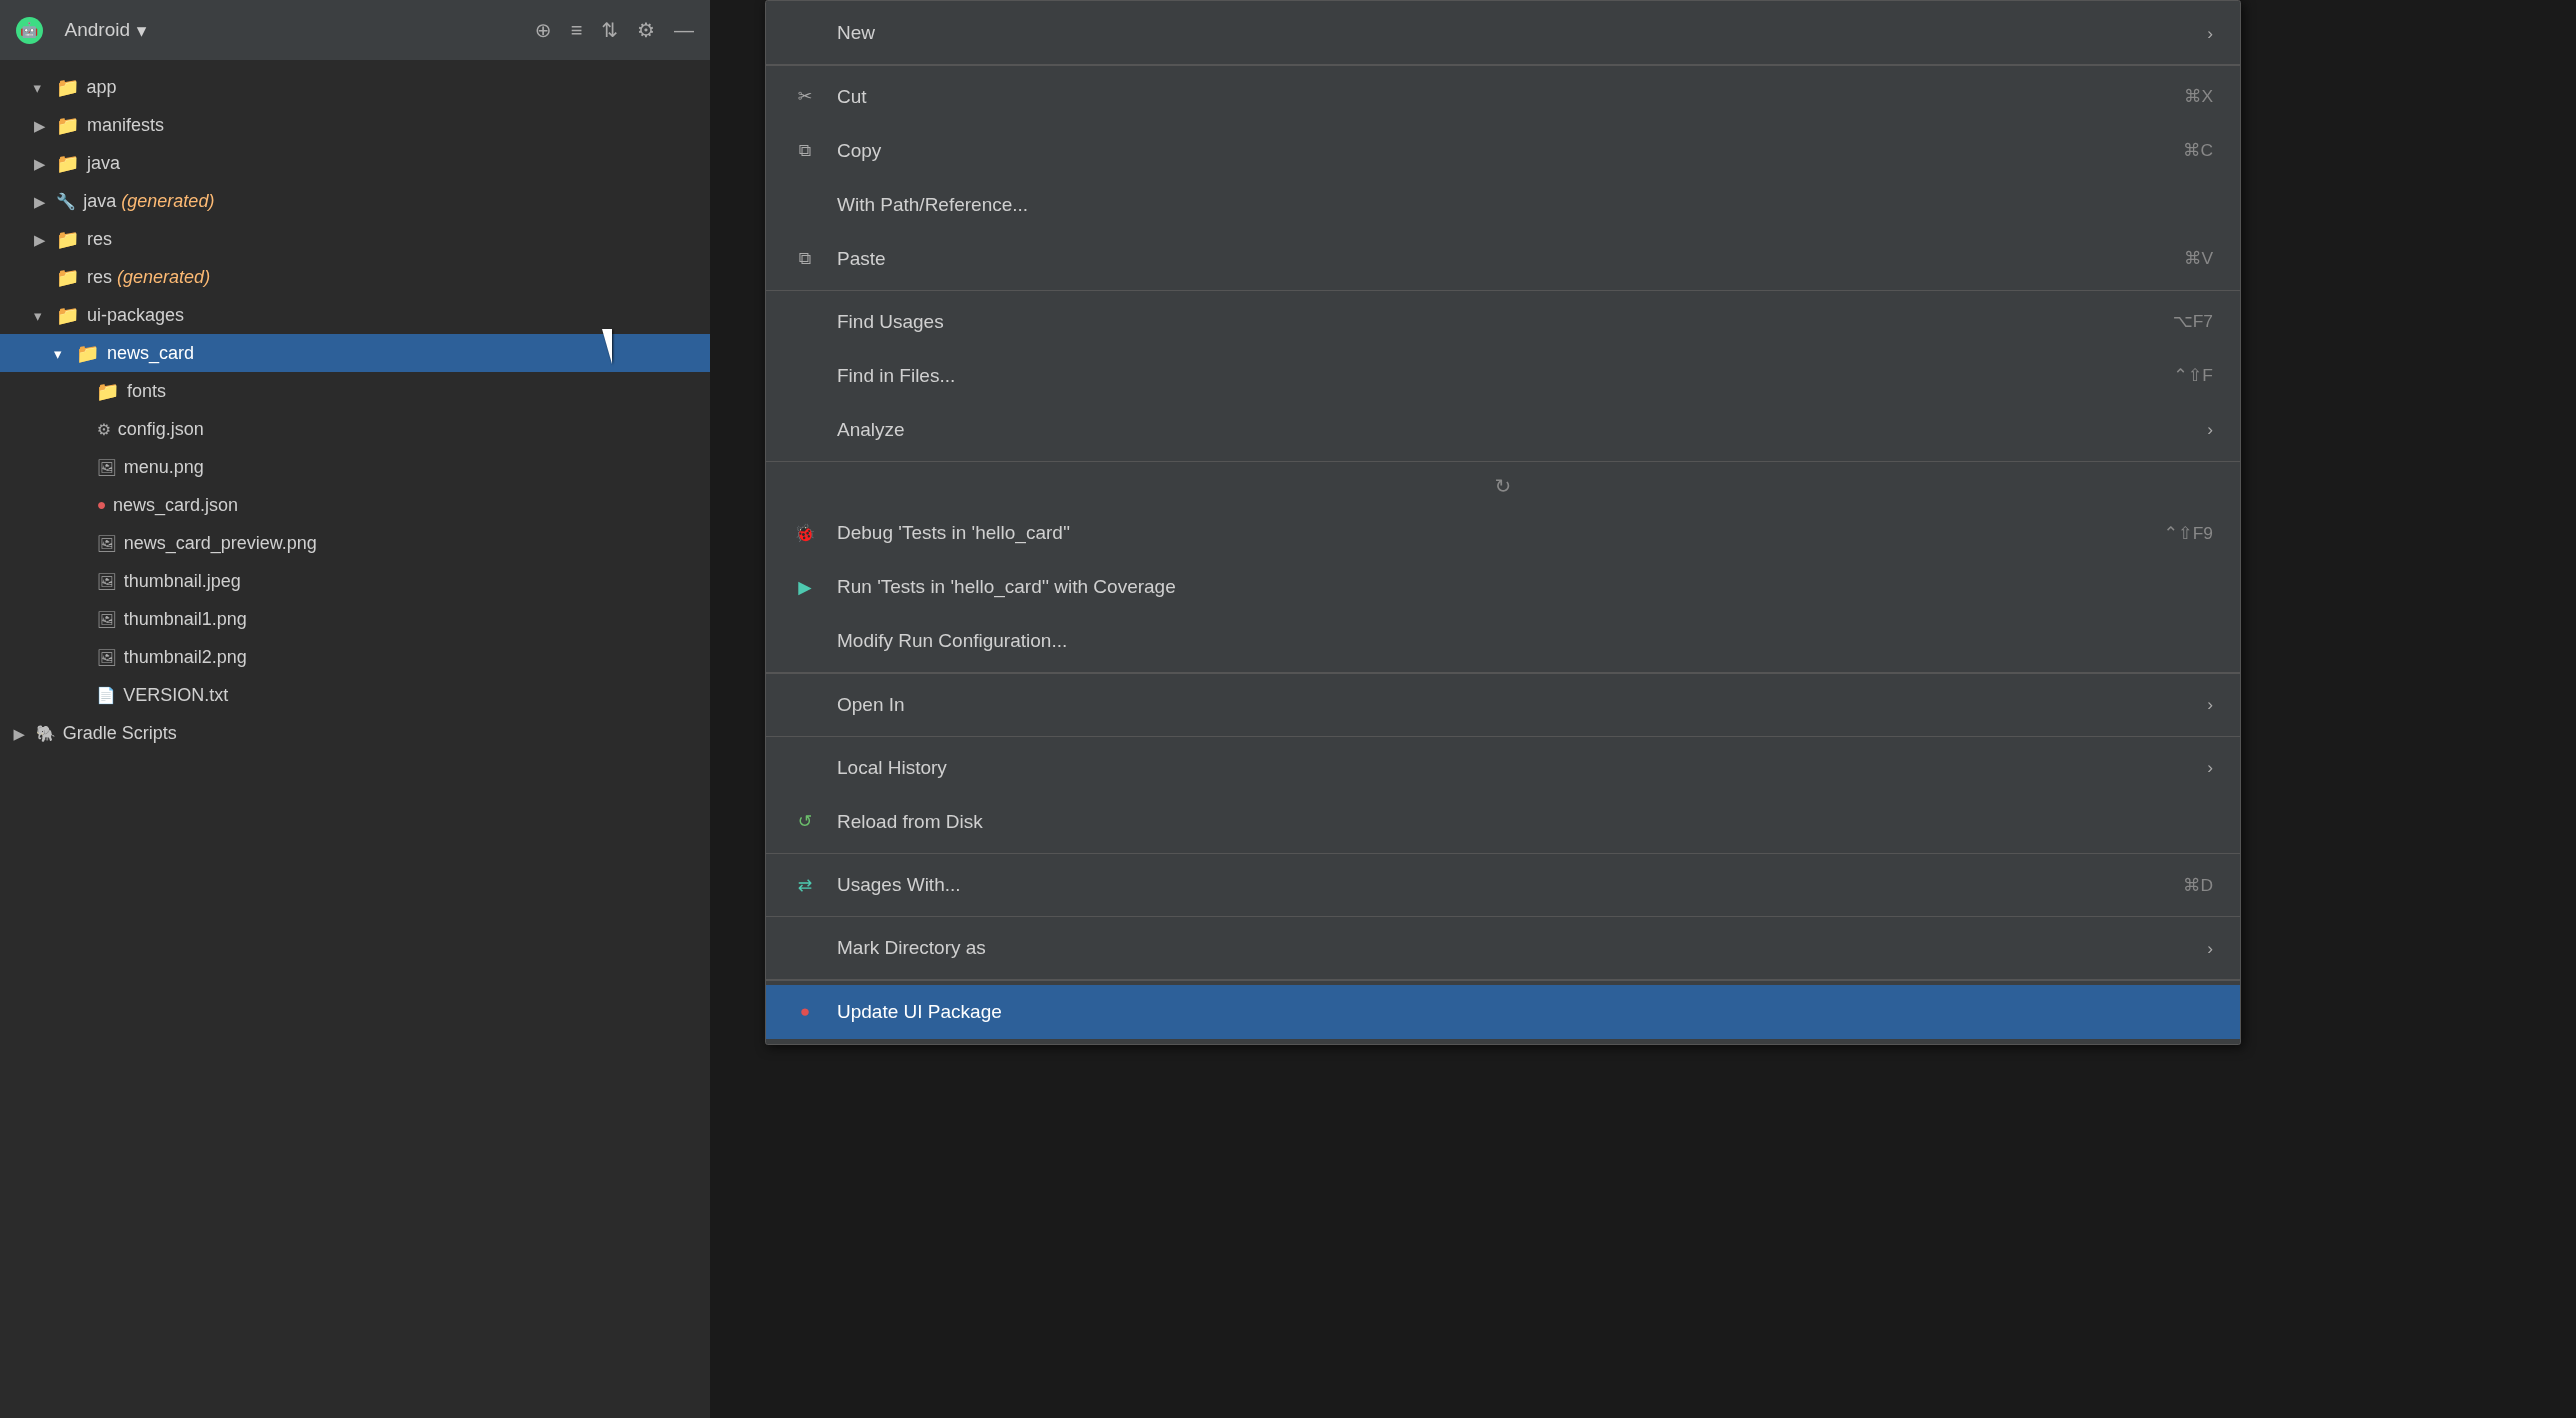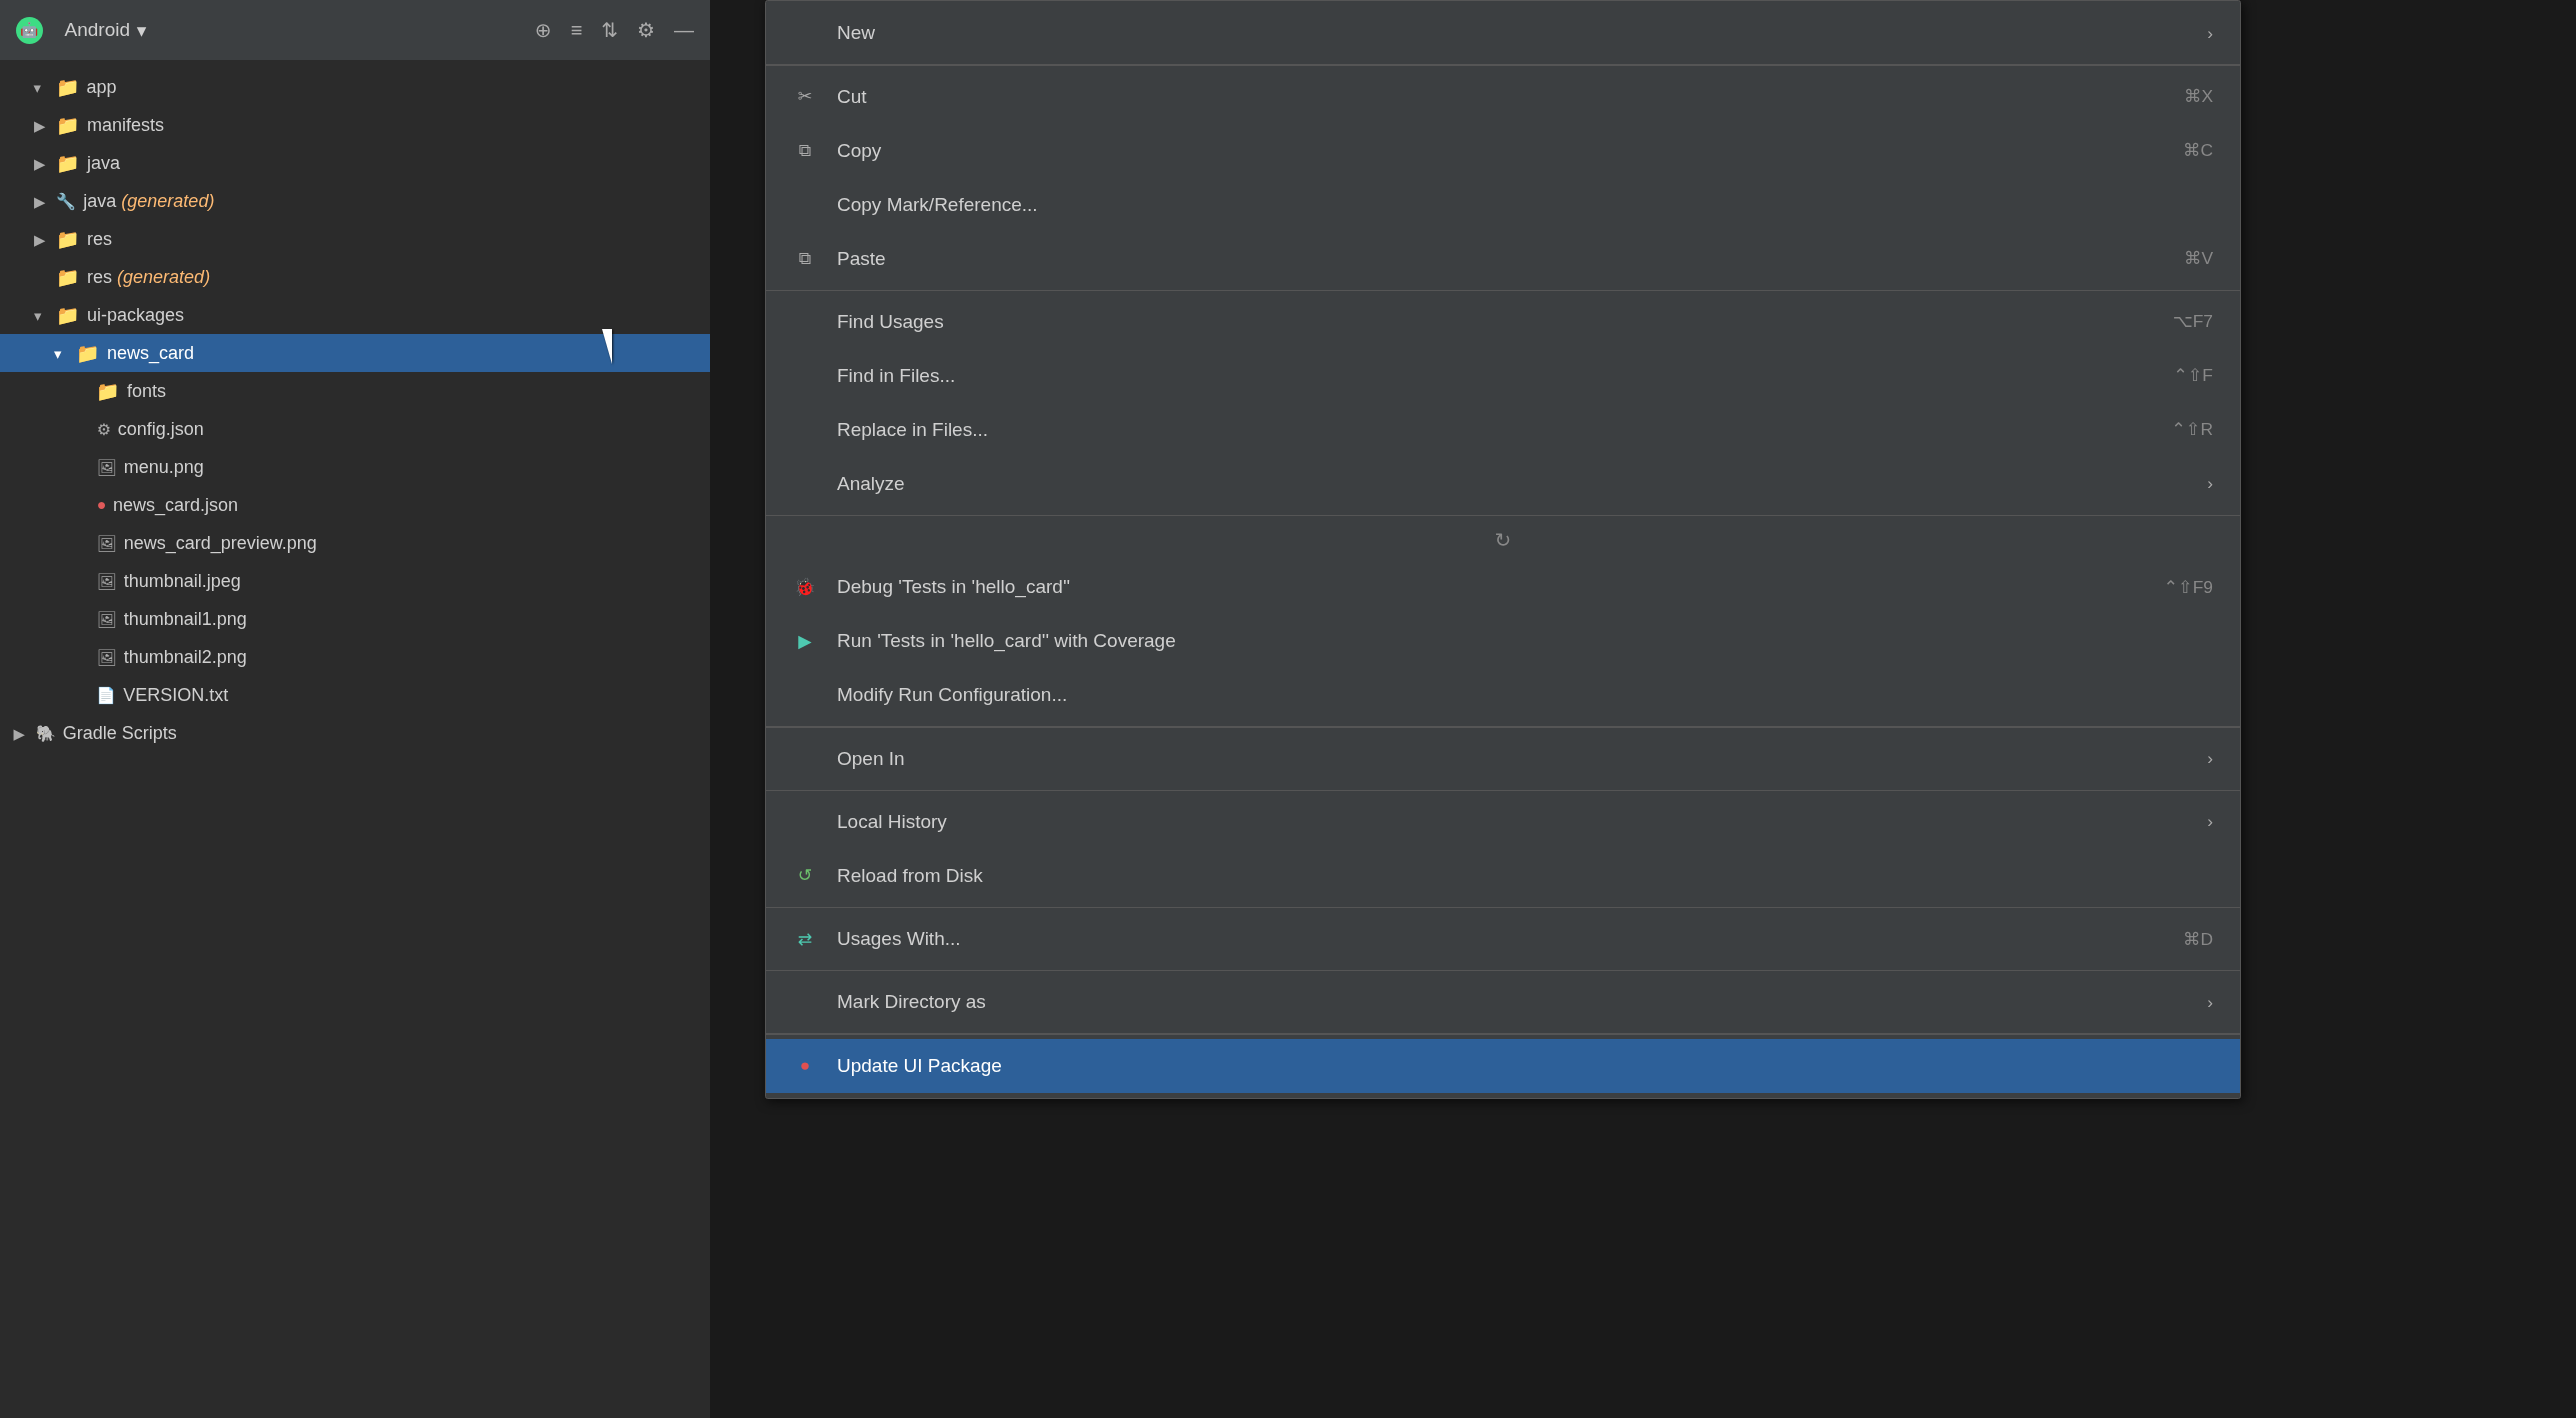--- a/index.html
+++ b/index.html
@@ -348,21 +348,21 @@
   </div>
 
   <div class="menu-item">
     <span class="menu-icon">⧉</span>
     <span>Copy</span>
     <span class="shortcut">⌘C</span>
   </div>
 
   <div class="menu-item">
     <span class="no-icon-space"></span>
-    <span>Copy Mark/Reference...</span>
+    <span>With Path/Reference...</span>
   </div>
 
   <div class="menu-item">
     <span class="menu-icon">⧉</span>
     <span>Paste</span>
     <span class="shortcut">⌘V</span>
   </div>
 
   <div class="menu-separator"></div>
 
@@ -371,25 +371,20 @@
     <span>Find Usages</span>
     <span class="shortcut">⌥F7</span>
   </div>
 
   <div class="menu-item">
     <span class="no-icon-space"></span>
     <span>Find in Files...</span>
     <span class="shortcut">⌃⇧F</span>
   </div>
 
-  <div class="menu-item">
-    <span class="no-icon-space"></span>
-    <span>Replace in Files...</span>
-    <span class="shortcut">⌃⇧R</span>
-  </div>
 
   <div class="menu-item">
     <span class="no-icon-space"></span>
     <span>Analyze</span>
     <span class="submenu-arrow">›</span>
   </div>
 
   <div class="menu-separator"></div>
 
   <div class="menu-item" style="justify-content:center; height:40px;">

